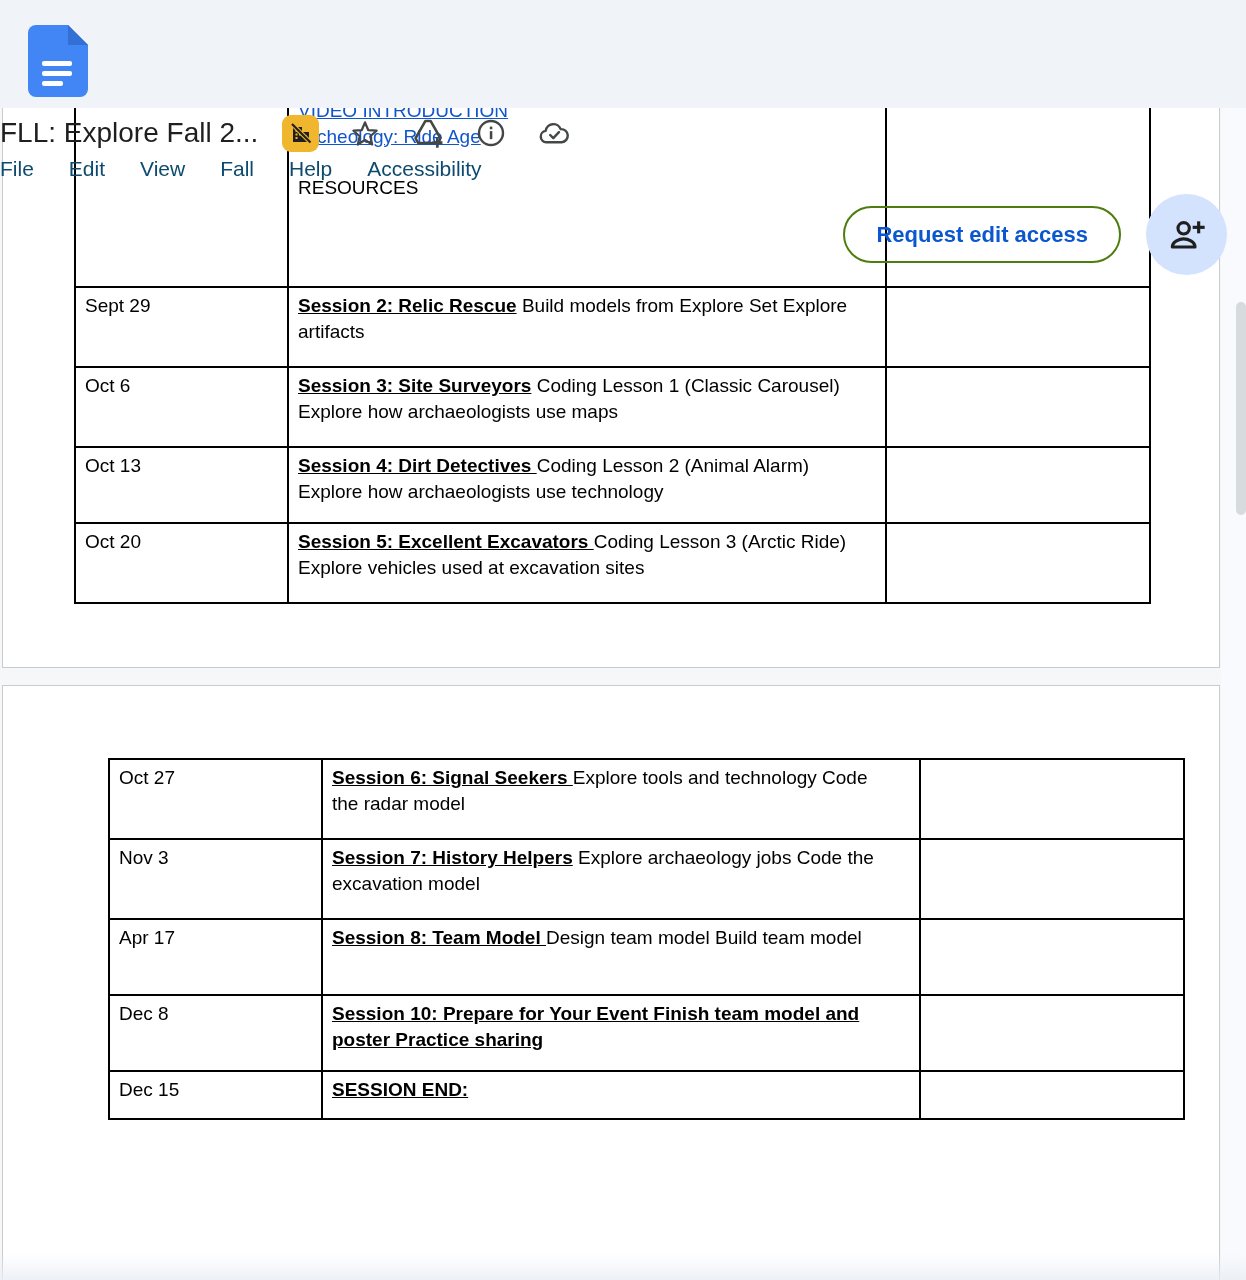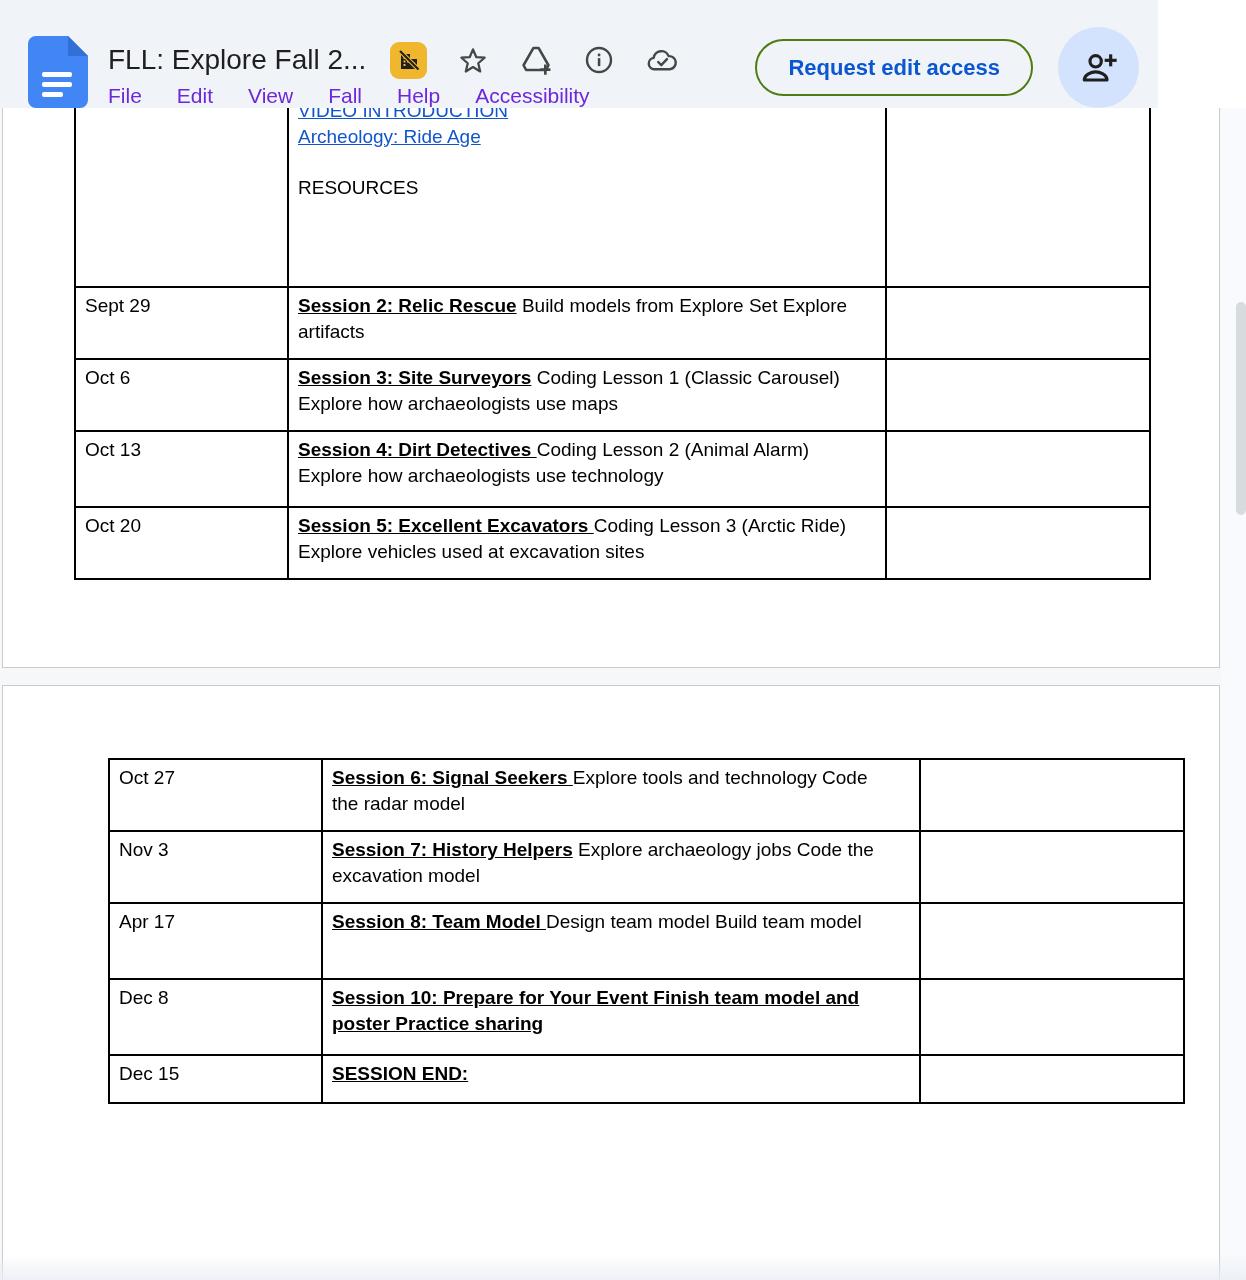--- a/index.html
+++ b/index.html
@@ -1,31 +1,31 @@
 <!DOCTYPE html>
 <html style="--header-bg: #f0f4f9; --link: #1155cc; --request-text: #0b57d0; --avatar-bg: #d3e3fd; --badge-bg: #efb62e; --scrollbar: #d8dbde;"><head>
 <meta charset="utf-8">
 <style>
   * { margin:0; padding:0; box-sizing:border-box; }
   html,body { width:1246px; height:1280px; overflow:hidden; background:#fff;
               font-family:"Liberation Sans","DejaVu Sans",sans-serif; }
 
   
-  .header { position:absolute; top:0; left:0; width:1158px; height:108px;
-            background:var(--header-bg,#f0f4f9); display:flex; align-items:flex-end; z-index:5; }
+  .header { position:absolute; top:0; left:0; width:1246px; height:108px;
+            background:var(--header-bg,#f0f4f9); display:flex; align-items:flex-start; z-index:5;flex-direction:column; }
   .logo-wrap { margin:25px 20px 0 28px; width:60px; height:72px; flex:none; }
   .head-col { display:flex; flex-direction:column; min-width:0; }
   .title-row { display:flex; align-items:center; margin-top:16px; height:40px; }
   .doc-title { font-size:28px; color:#1f1f1f; white-space:nowrap; }
   .badge { width:37px; height:37px; border-radius:9px; background:var(--badge-bg,#efb62e);
            display:flex; align-items:center; justify-content:center; margin-left:24px; flex:none; cursor:pointer; }
   .hicon { width:34px; height:34px; margin-left:29px; display:flex; align-items:center;
            justify-content:center; flex:none; cursor:pointer; }
   .menubar { display:flex; gap:35px; margin-top:4px; }
-  .menu-item { font-size:21px; color:#6d28d9; cursor:pointer; white-space:nowrap; }
+  .menu-item { font-size:21px; color:#0c4a6e; cursor:pointer; white-space:nowrap; }
   .head-right { margin-left:auto; display:flex; align-items:center; gap:25px; padding:13px 19px 0 0; }
   .request-btn { height:57px; padding:0 31px; border:2px solid #4d7c0f; border-radius:29px;
                  background:transparent; color:var(--request-text,#0b57d0); font-size:22px;
                  font-weight:bold; font-family:inherit; cursor:pointer; white-space:nowrap; }
   .avatar-btn { width:81px; height:81px; border-radius:50%; background:var(--avatar-bg,#d3e3fd);
                 display:flex; align-items:center; justify-content:center; cursor:pointer; flex:none; }
 
   
   .doc-area { position:absolute; top:108px; left:0; width:1246px; height:1172px;
               background:#f6f7f8; overflow:hidden; }
@@ -38,21 +38,21 @@
   
   .scroll-track { position:absolute; top:0; right:0; width:25px; height:100%; background:#f8fafd; }
   .scroll-thumb { position:absolute; top:194px; right:0; width:10px; height:213px;
                   border-radius:6px; background:var(--scrollbar,#d8dbde); cursor:pointer; }
 
   
   table.sched { position:absolute; left:71px; border-collapse:collapse; table-layout:fixed; }
   .t1 { top:5px; } .t2 { top:72px;margin-left:34px; }
   td { border:2px solid #000; vertical-align:top; padding:5px 28px 0 9px;
        font-size:19px; line-height:25.5px; color:#000; overflow:hidden; }
-  .h195{height:195px;} .h72{height:72px;} .h73{height:76px;} .h48{height:48px;}
+  .h195{height:195px;} .h72{height:80px;} .h73{height:76px;} .h48{height:48px;}
   .bu { font-weight:bold; text-decoration:underline; }
   .doclink { color:var(--link,#1155cc); text-decoration:underline; cursor:pointer; }
   .blankline { min-height:26px; }
 </style>
 </head>
 <body>
 
 <div class="header">
   <div class="logo-wrap">
     <svg width="60" height="72" viewBox="0 0 60 72">

